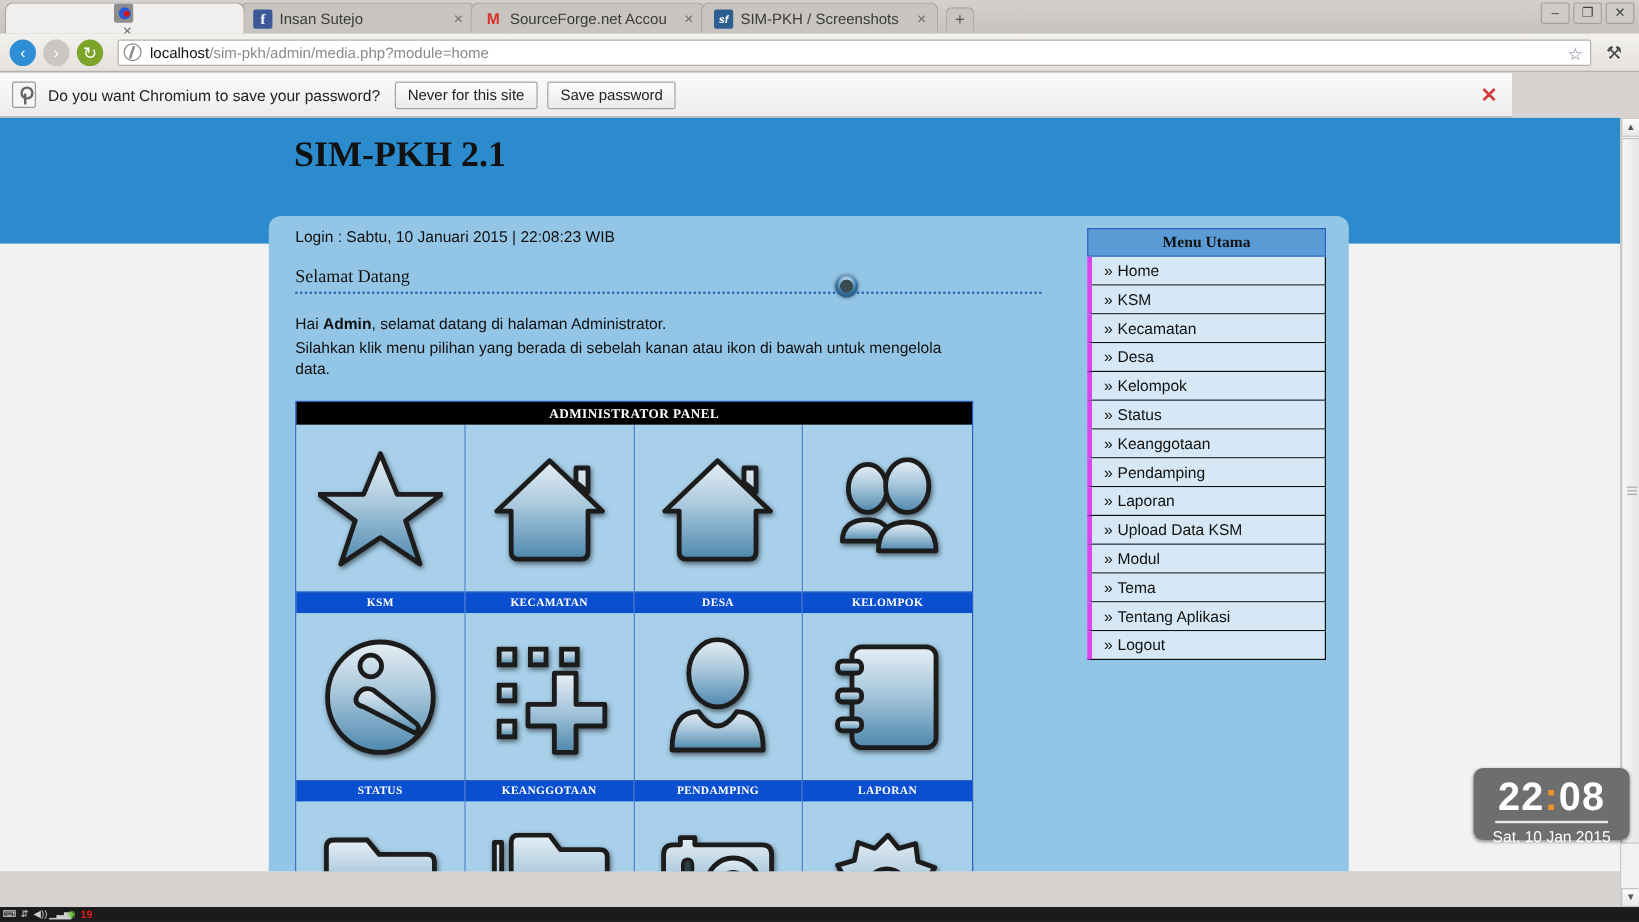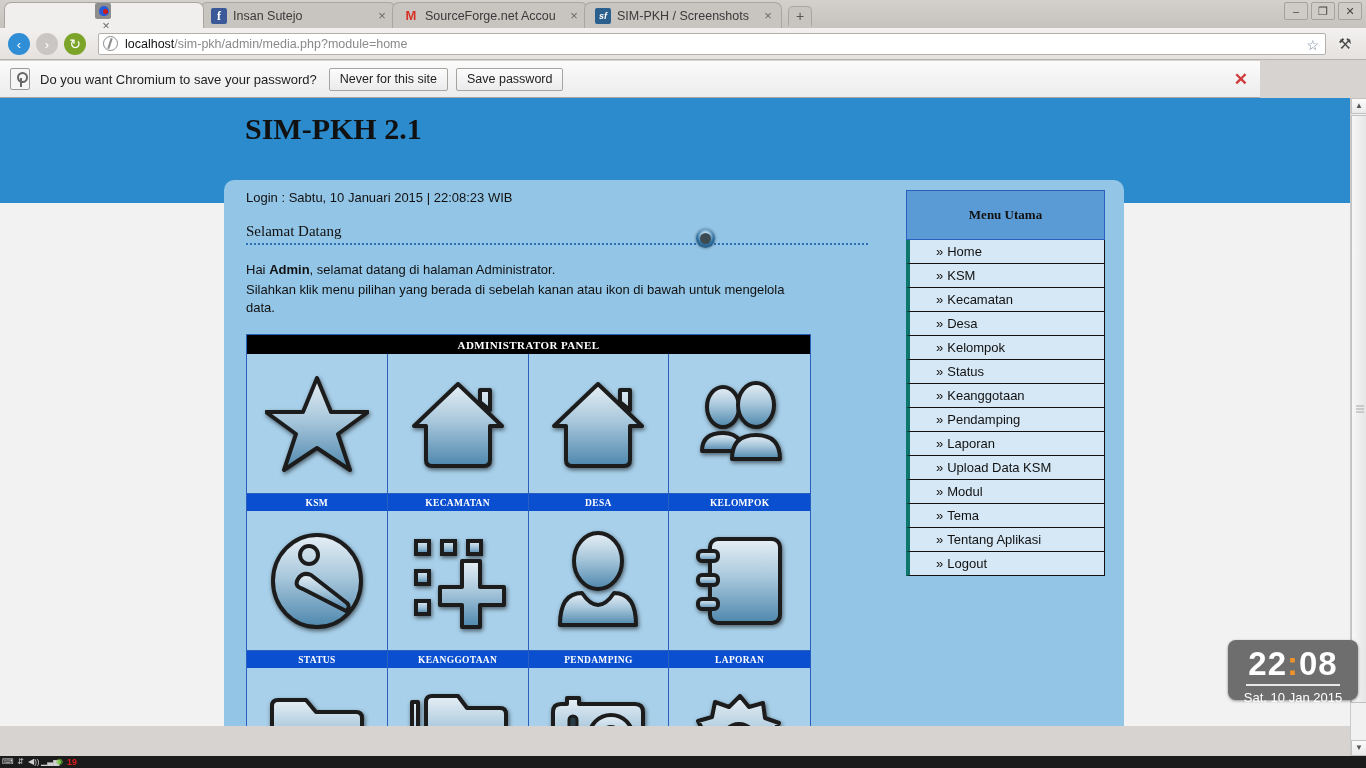--- a/index.html
+++ b/index.html
@@ -143,26 +143,26 @@
     padding:4px 0 3px; border-top:1px solid #2a5fbf;
   }
   .grid-row.partial .icon-box { height:86px; align-items:flex-start; padding-top:26px; }
   .ico { filter: drop-shadow(1px 2px 2px rgba(0,0,0,.55)); }
 
   
   .sidebar { position:absolute; left:682px; top:10px; width:199px; }
   .menu-head {
     background:#5b9bd5; border:1px solid #2a5fbf;
     font-family:"Liberation Serif", serif; font-weight:bold; font-size:13px; color:#111;
-    text-align:center; padding:16px 0;
+    text-align:center; padding:3px 0;
   }
   .menu-item {
     background:#d6e8f5; border:1px solid #111; border-top:none;
-    border-left:4px solid #0f766e;
-    font-size:13px; color:#111; padding:4px 0 4px 26px;
+    border-left:4px solid #d946ef;
+    font-size:13px; color:#111; padding:4px 0 4px 10px;
   }
   .menu-item .chev { margin-right:4px; }
 
   
   .pscroll { position:absolute; right:0; top:98px; width:16px; height:658px; background:#f1f1f1; border-left:1px solid #c9c9c9; }
   .pscroll .arrowbox { width:16px; height:16px; background:linear-gradient(#fbfbfb,#e9e9e9); border:1px solid #c2c2c2;
      font-size:8px; text-align:center; line-height:14px; color:#555; }
   .pscroll .arrowbox.bot { position:absolute; bottom:0; left:0; }
   .pscroll .thumb { position:absolute; left:0; top:17px; width:16px; height:588px;
      background:linear-gradient(90deg,#f7f7f7,#e6e6e6); border:1px solid #c2c2c2; }

